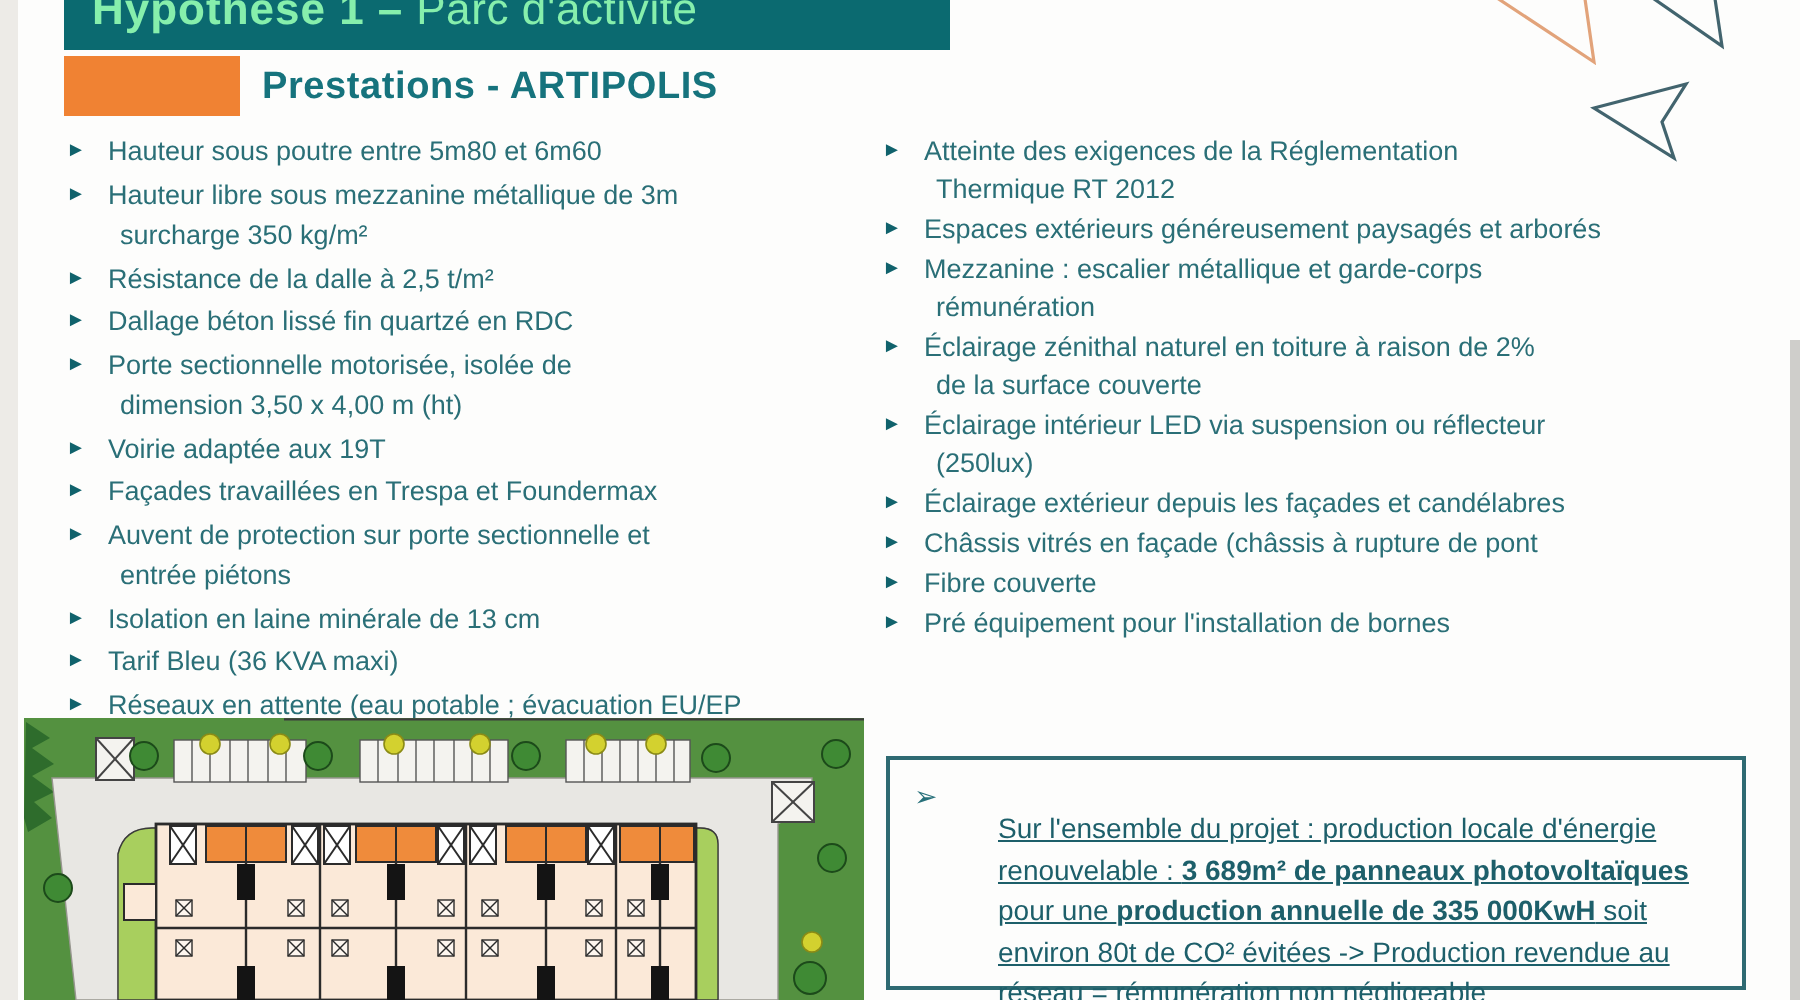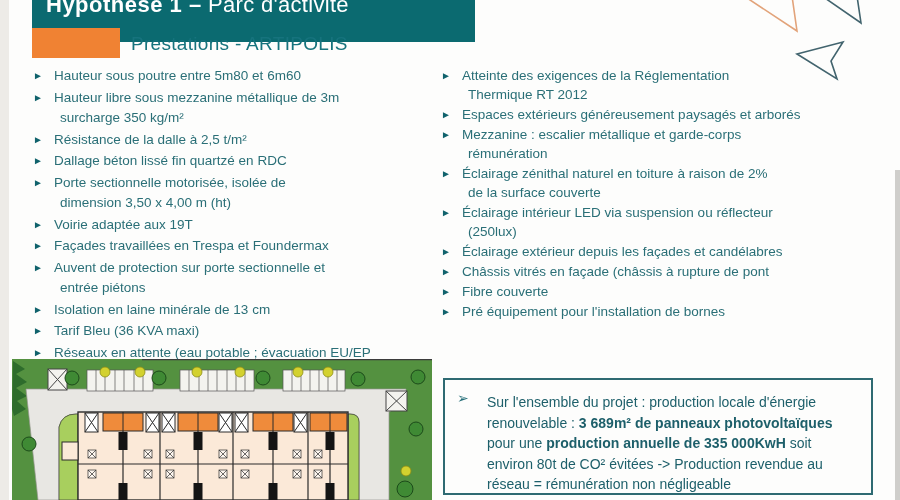--- a/index.html
+++ b/index.html
@@ -1,47 +1,47 @@
 <!DOCTYPE html>
 <html><head>
 <meta charset="utf-8">
 <style>
   html,body{margin:0;padding:0;background:#fff;}
   .slide{position:relative;width:900px;height:500px;overflow:hidden;background:#fdfdfc;
          font-family:"Liberation Sans",sans-serif;}
   .edge-left{position:absolute;left:0;top:0;width:9px;height:500px;background:#edebe7;}
   .edge-right{position:absolute;left:895px;top:170px;width:5px;height:330px;background:#cfcecb;}
 
-  .banner{position:absolute;left:32px;top:0;width:443px;height:42px;background:#0b6a70;
-          overflow:hidden;white-space:nowrap;color:#ffffff;}
+  .banner{position:absolute;left:32px;top:0;width:443px;height:25px;background:#0b6a70;
+          overflow:hidden;white-space:nowrap;color:#86efac;}
   .banner-inner{display:block;margin-top:-8px;padding-left:14px;font-size:22px;line-height:26px;}
   .banner-bold{font-weight:bold;letter-spacing:.5px;}
   .banner-rest{font-weight:normal;letter-spacing:.3px;}
   .orange-block{position:absolute;left:32px;top:28px;width:88px;height:30px;background:#f08233;}
-  .subtitle{position:absolute;left:131px;top:33px;font-size:19px;color:#16737d;letter-spacing:.3px;}
+  .subtitle{position:absolute;left:131px;top:33px;font-size:19px;color:#16737d;letter-spacing:.3px;font-weight:bold;}
 
   .deco-arrows{position:absolute;left:730px;top:0;}
 
   .col{position:absolute;color:#2a6f77;font-size:13.5px;}
   .col-left{left:33px;top:66px;width:402px;}
   .col-right{left:441px;top:66px;width:430px;}
   .bi{display:flex;align-items:flex-start;margin-bottom:1px;}
   .col-left .bi{line-height:20.5px;}
   .col-right .bi{line-height:19px;}
   .glyph{flex:none;width:21px;font-size:10px;color:#10626c;line-height:inherit;}
   .bt{flex:1;}
   .cont{padding-left:6px;}
 
   .plan{position:absolute;left:12px;top:359px;width:420px;height:141px;overflow:hidden;}
 
   .callout{position:absolute;left:443px;top:378px;width:430px;height:117px;box-sizing:border-box;
            border:2px solid #2e6a72;background:#fdfdfc;display:flex;padding:8px 8px 0 12px;
            color:#1d5f6a;font-size:14px;line-height:20.5px;}
   .callout-bullet{flex:none;width:26px;font-size:14px;color:#27707a;}
-  .callout-text{margin:4px;flex:1;}
+  .callout-text{margin:16px;flex:1;text-decoration:underline;}
   .b{font-weight:bold;}
 </style>
 </head>
 <body>
 
 <div class="slide">
   <div class="edge-left"></div>
   <div class="edge-right"></div>
 
   <div class="banner">

